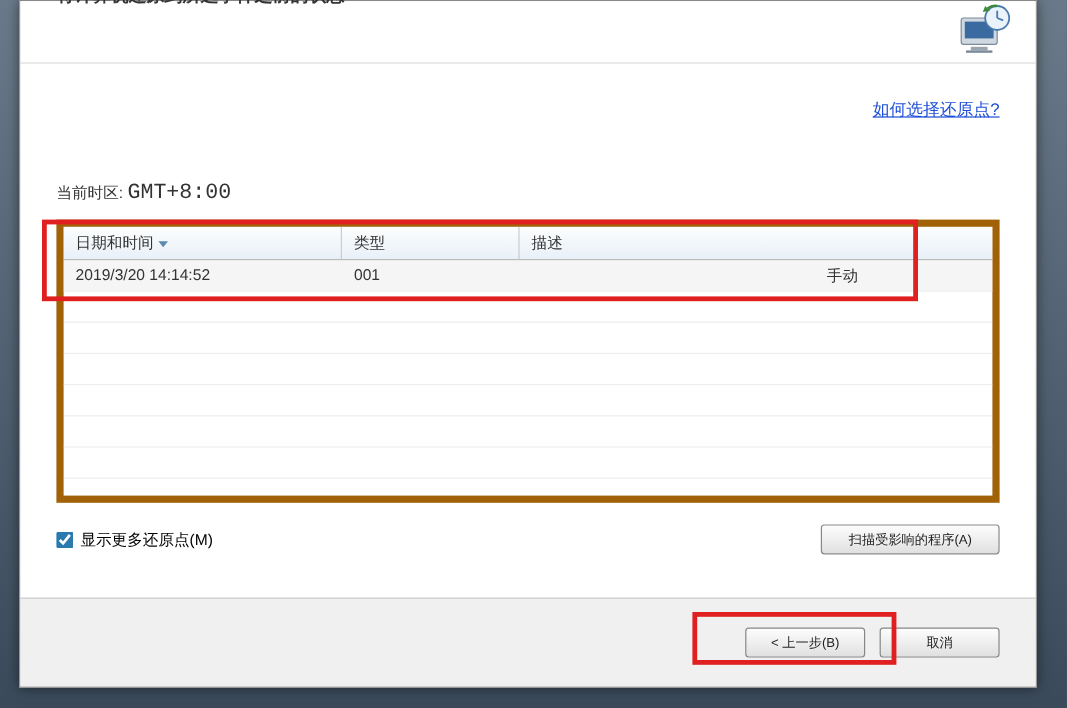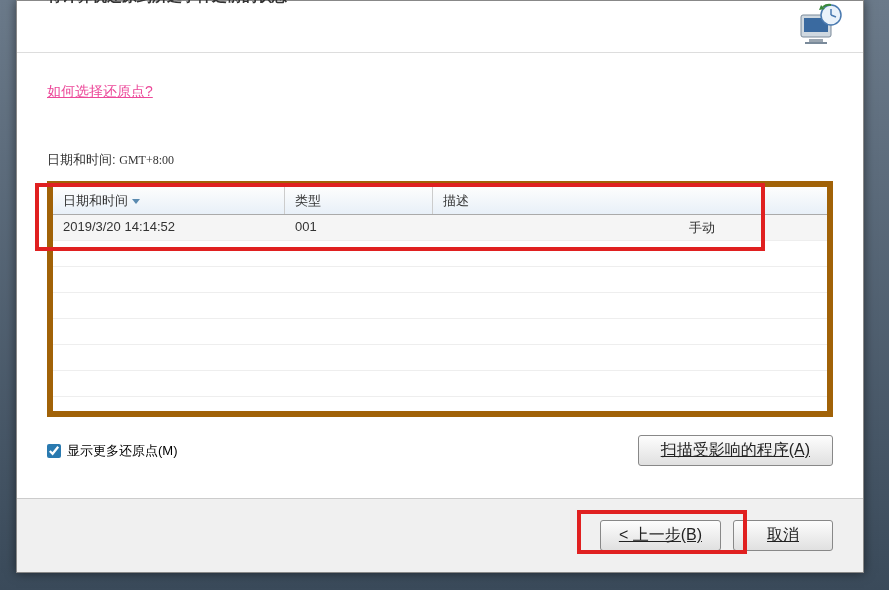--- a/index.html
+++ b/index.html
@@ -53,31 +53,32 @@
       margin-top: 0;
     }
     .content-area {
       flex: 1;
       padding: 30px 30px 10px 30px;
       background: #fff;
       display: flex;
       flex-direction: column;
     }
     .help-link {
-      color: #ec4899;
+      color: #1d4ed8;
       text-decoration: underline;
       cursor: pointer;
       margin-bottom: 50px;
       font-size: 14px;
+      text-align: right;
     }
     .tz-label {
       color: #333;
       margin-bottom: 12px;
     }
-    .tz-label .mono { font-family: Liberation Serif, serif; font-size: 12px;}
+    .tz-label .mono { font-family: Liberation Mono, monospace; font-size: 18px;}
     .restore-table {
       border: 6px solid #a16207;
       width: 100%;
       height: 236px;
       background: #fff;
       overflow: hidden;
     }
     .rt-header {
       display: flex;
       height: 28px;
@@ -119,23 +120,22 @@
       width: 14px; height: 14px;
       accent-color: #2a7ab0;
     }
     .btn {
       min-width: 100px;
       padding: 4px 18px;
       background: linear-gradient(180deg, #fdfdfd 0%, #e0e0e0 100%);
       border: 1px solid #888;
       border-radius: 3px;
       cursor: pointer;
-      font-size: 16px;
+      font-size: 11px;
       color: #222;
-      text-decoration: underline;
     }
     .btn.primary {
       border: 1px solid #3c7fb1;
       box-shadow: 0 0 0 1px #a0d0f0 inset;
     }
     .btn-scan { padding: 4px 22px; }
     .button-bar {
       height: 74px;
       border-top: 1px solid #ccc;
       background: #f0f0f0;
@@ -183,21 +183,21 @@
         <path d="M 28 6 A 10 10 0 0 1 36 4" fill="none" stroke="#3a8a3a" stroke-width="2"></path>
         <polygon points="26,4 30,8 24,9" fill="#3a8a3a"></polygon>
       </svg>
     </div>
   </div>
 
   <div class="content-area">
     <a class="help-link">如何选择还原点?</a>
 
     <div class="tz-label">
-      <span>日期和时间: </span><span class="mono">GMT+8:00</span>
+      <span>当前时区: </span><span class="mono">GMT+8:00</span>
     </div>
 
     <div class="restore-table">
       <div class="rt-header">
         <div class="cell col-date">
           <span>日期和时间</span><span class="sort-arrow"></span>
         </div>
         <div class="cell col-type">类型</div>
         <div class="cell col-desc">描述</div>
       </div>

